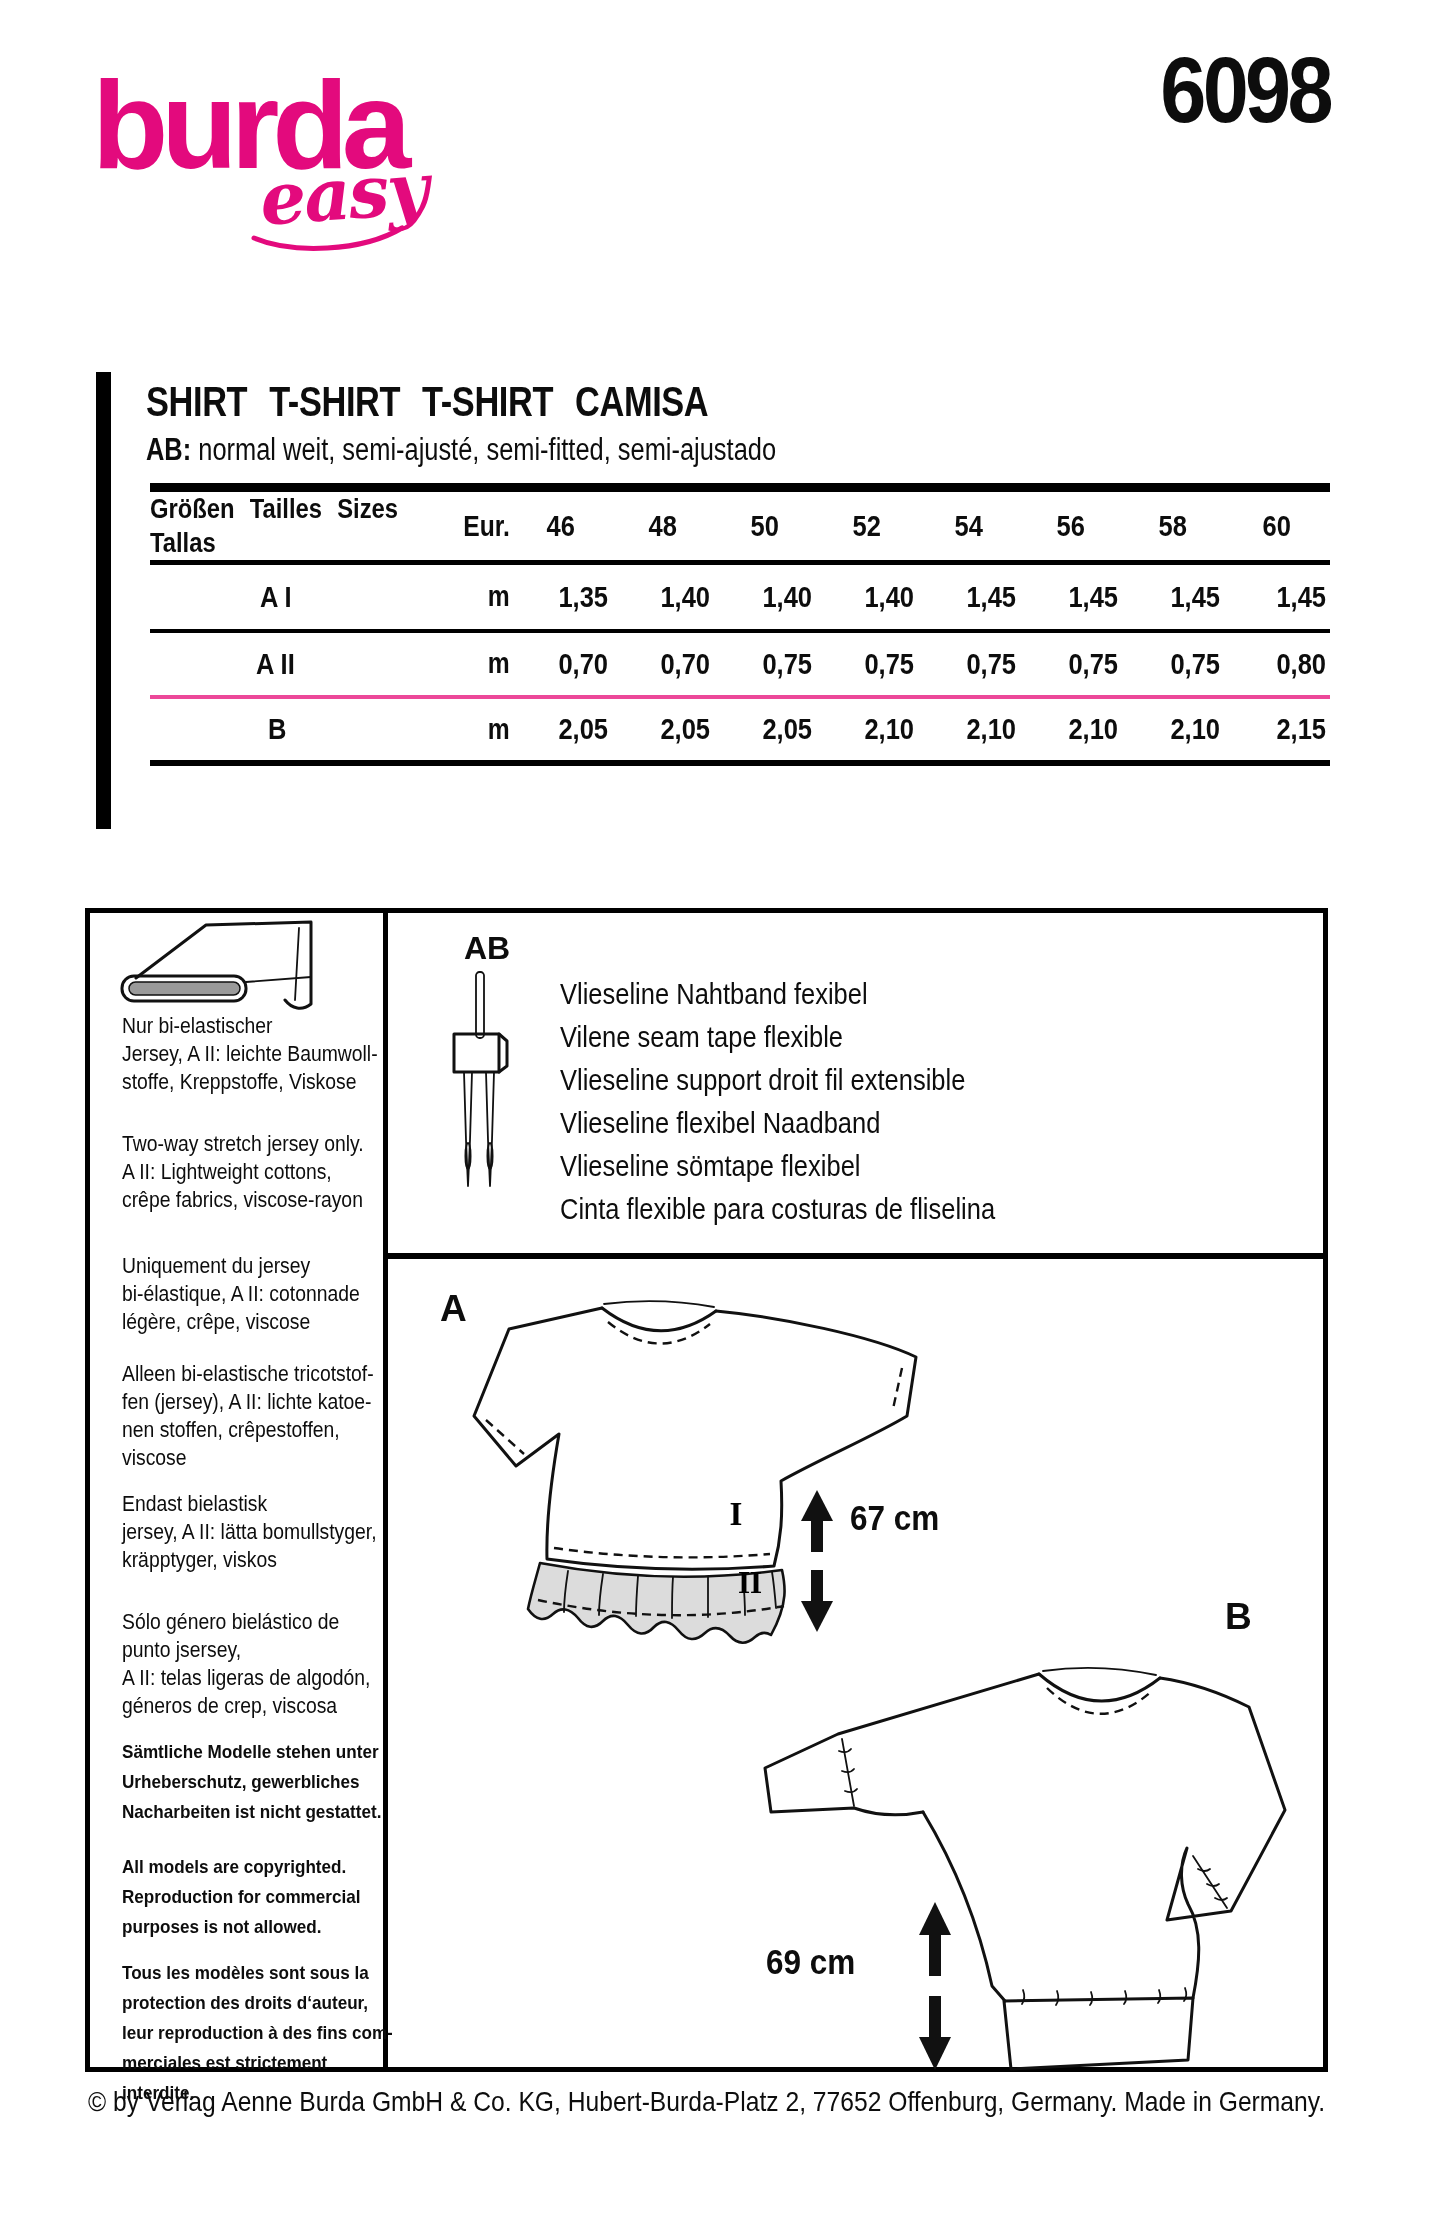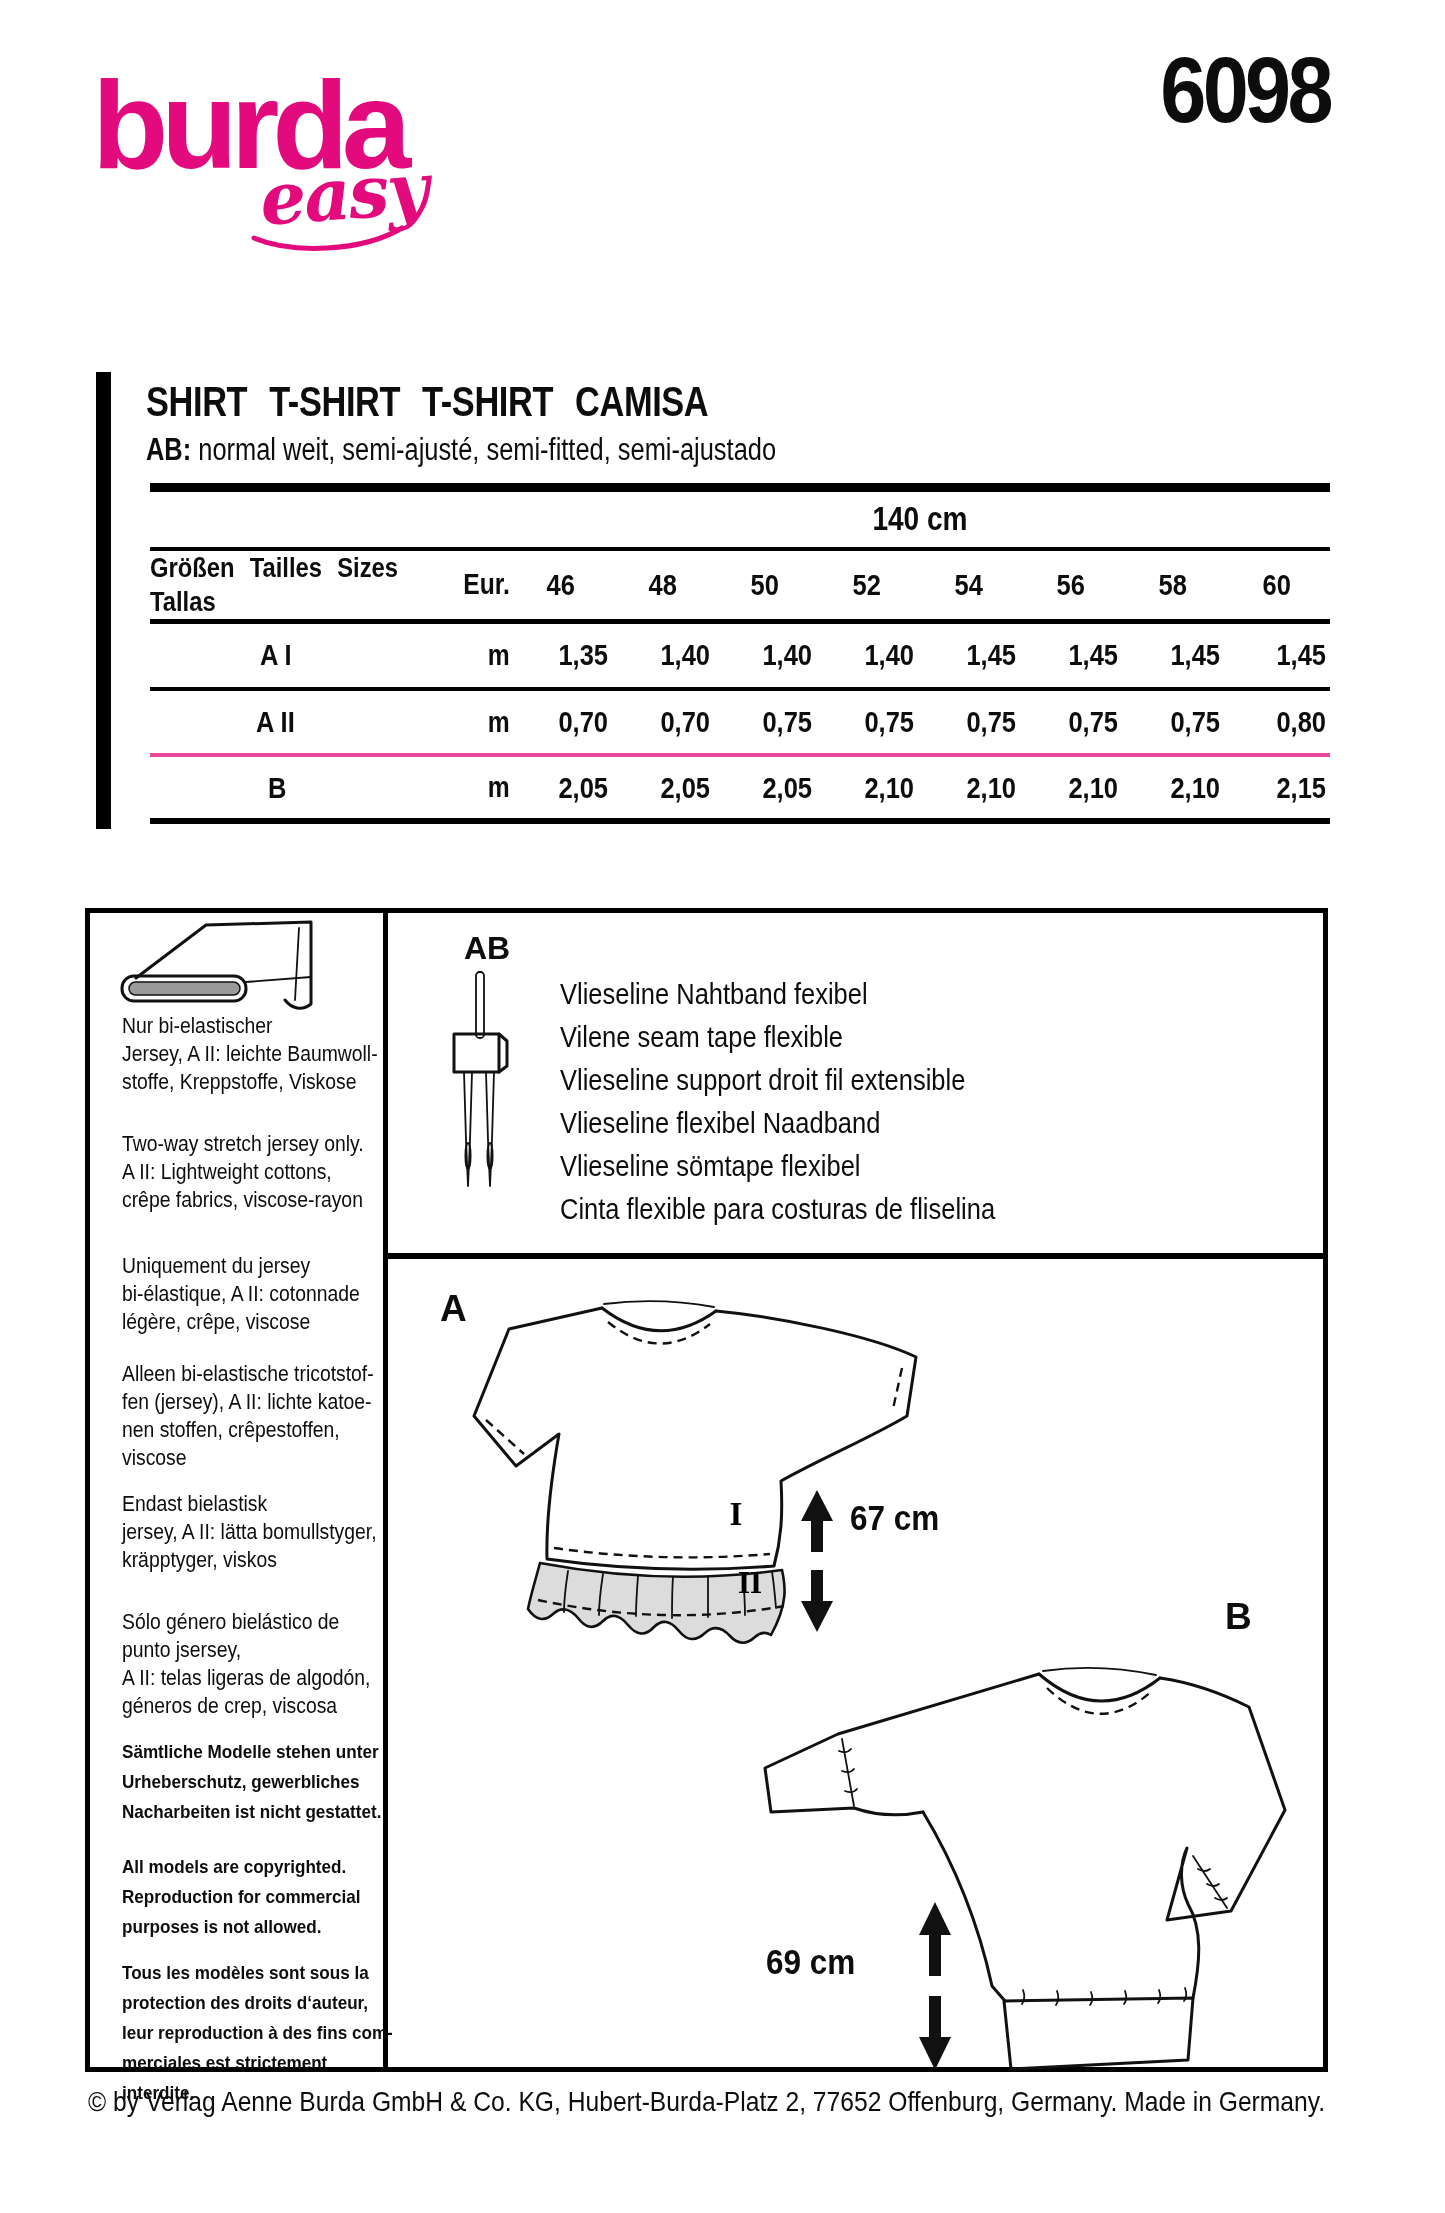--- a/index.html
+++ b/index.html
@@ -99,26 +99,20 @@
       <col style="width:102px;">
         <col style="width:102px;">
         <col style="width:102px;">
         <col style="width:102px;">
       <col style="width:102px;">
         <col style="width:102px;">
         <col style="width:102px;">
         <col style="width:106px;">
     </colgroup>
     <tbody>
-        <tr class="r1">
-      <td colspan="2"></td>
-      <td colspan="8" class="v510 rEdge t-width">
-        <span class="condC">140 cm</span>
-      </td>
-    </tr>
     <tr class="r2">
       <td class="v407 t-ghead">
         <span class="cond">Größen Tailles Sizes</span><br>
         <span class="cond">Tallas</span>
       </td>
       <td class="t-unit">
         <span class="condR">Eur.</span>
       </td>
       <td class="v510 t-size"><span class="condC">46</span></td>
       <td class="t-size"><span class="condC">48</span></td>

